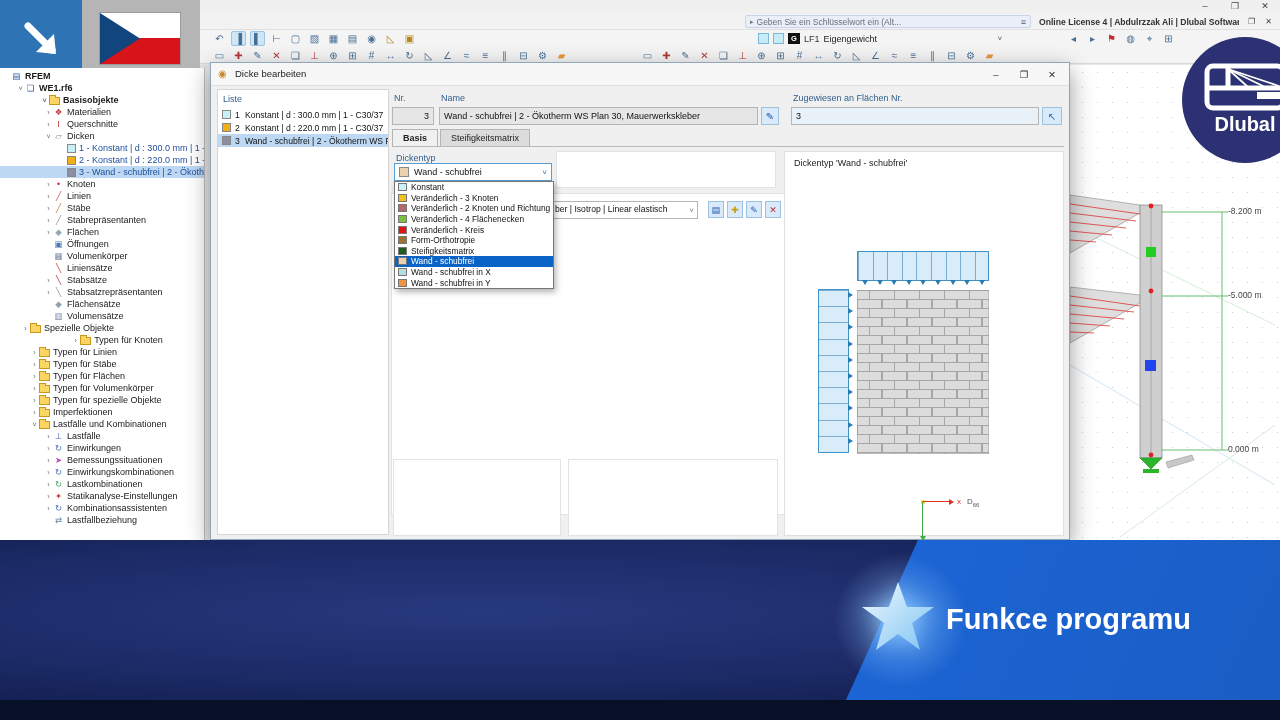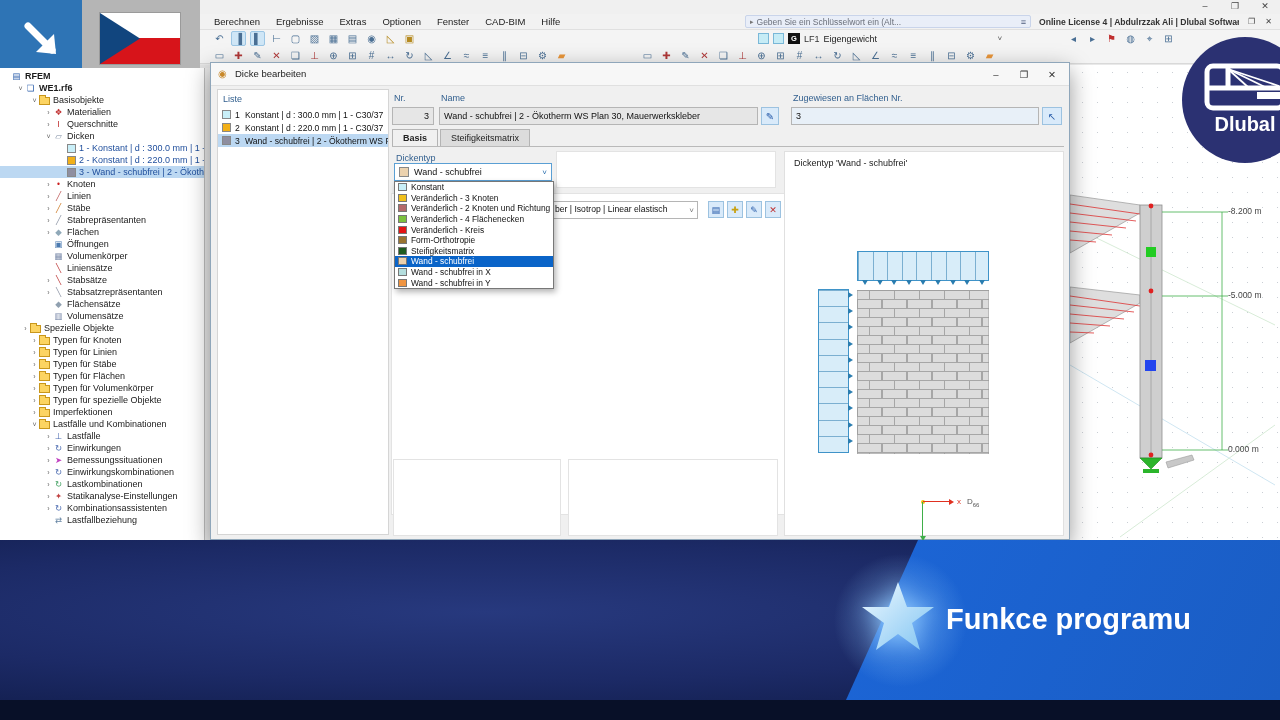--- a/index.html
+++ b/index.html
@@ -139,29 +139,20 @@
 
 <div id="root">
 
   <div class="titlebar">
     <span class="winctl" style="right:62px;">–</span>
     <span class="winctl" style="right:32px;">❐</span>
     <span class="winctl" style="right:2px;">✕</span>
   </div>
 
   <div class="menubar">
-    <div class="menus">
-      <span class="menu-item">Berechnen</span>
-        <span class="menu-item">Ergebnisse</span>
-        <span class="menu-item">Extras</span>
-        <span class="menu-item">Optionen</span>
-        <span class="menu-item">Fenster</span>
-        <span class="menu-item">CAD-BIM</span>
-        <span class="menu-item">Hilfe</span>
-    </div>
     <div class="searchbox">
       <span class="pfx">▸</span>
       <span class="ph">Geben Sie ein Schlüsselwort ein (Alt...</span>
       <span class="sic">≡</span>
     </div>
     <span class="license">Online License 4 | Abdulrzzak Ali | Dlubal Software GmbH</span>
     <span class="docctl">– ❐ ✕</span>
   </div>
 
   <div class="toolbar tb1">
@@ -364,21 +355,21 @@
         </div>
 
         <div class="trow bold" style="padding-left: 16px;">
           <span class="texp">˅</span>
           <span class="tico glyph">
             <span class="tglyph" style="color: rgb(36, 88, 168);">❏</span>
           </span>
           <span class="tlabel">WE1.rf6</span>
         </div>
 
-        <div class="trow" style="padding-left: 30px;">
+        <div class="trow" style="padding-left: 40px; font-weight: bold;">
           <span class="texp">˅</span>
           <span class="tico folder">
             <span class="tglyph"></span>
           </span>
           <span class="tlabel">Basisobjekte</span>
         </div>
 
         <div class="trow" style="padding-left: 44px;">
           <span class="texp">›</span>
           <span class="tico glyph">
@@ -524,21 +515,21 @@
         </div>
 
         <div class="trow" style="padding-left: 21px;">
           <span class="texp">›</span>
           <span class="tico folder">
             <span class="tglyph"></span>
           </span>
           <span class="tlabel">Spezielle Objekte</span>
         </div>
 
-        <div class="trow" style="padding-left: 30px;">
+        <div class="trow" style="padding-left: 30px; justify-content: center;">
           <span class="texp">›</span>
           <span class="tico folder">
             <span class="tglyph"></span>
           </span>
           <span class="tlabel">Typen für Knoten</span>
         </div>
 
         <div class="trow" style="padding-left: 30px;">
           <span class="texp">›</span>
           <span class="tico folder">

